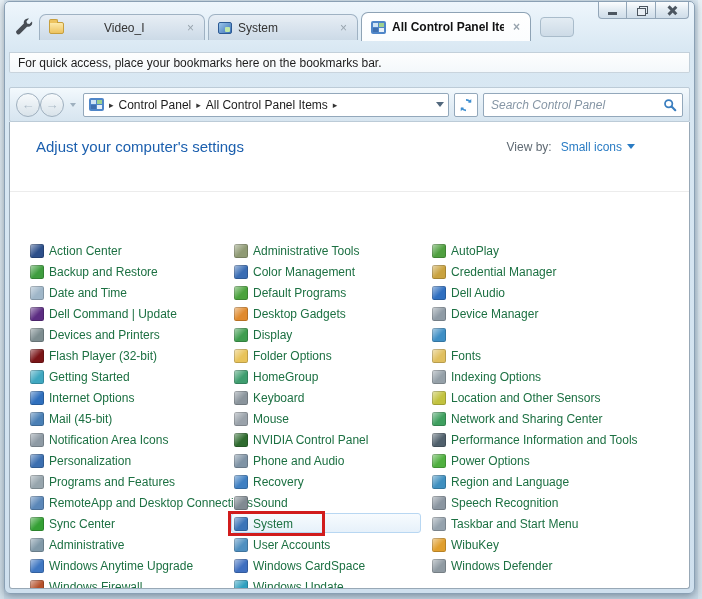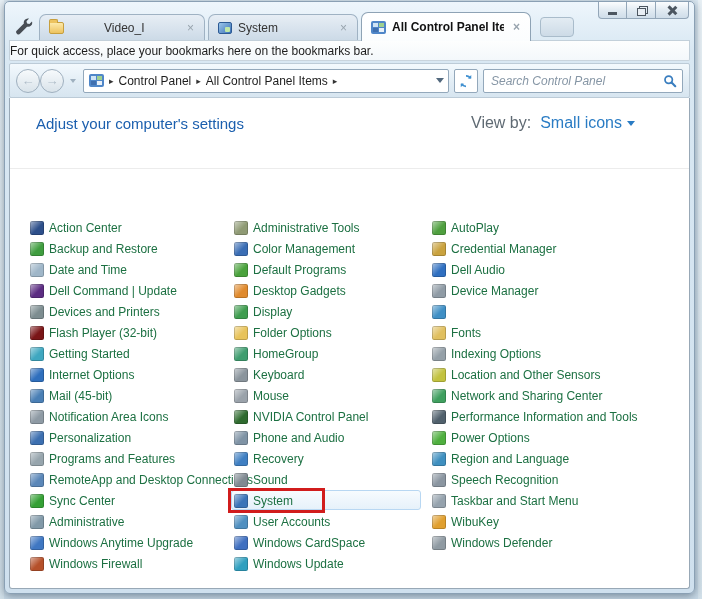--- a/index.html
+++ b/index.html
@@ -62,23 +62,23 @@
   .ico-folder { width:15px; height:12px; position:relative; flex:none;
     background:linear-gradient(180deg,#fde9a9,#edc35f); border:1px solid #c79f3e; border-radius:1px 2px 2px 2px; }
   .ico-folder::before{ content:""; position:absolute; left:-1px; top:-4px; width:7px; height:3px;
     background:#edc35f; border:1px solid #c79f3e; border-bottom:none; border-radius:2px 2px 0 0; }
   .ico-syspage { width:14px; height:12px; flex:none; background:linear-gradient(135deg,#9cc7ec,#3a71b5);
     border:1px solid #2c5a94; border-radius:2px; position:relative; }
   .ico-syspage::after{ content:""; position:absolute; right:1px; bottom:1px; width:5px; height:5px; background:#bfe8a8; border-radius:1px; }
   .ico-cpl { width:15px; height:13px; flex:none; }
   
   .bookmarksbar {
-    height:21px; margin:0 4px; background:linear-gradient(180deg,#fdfefe,#f4f8fb);
+    height:21px; margin:12px 4px; background:linear-gradient(180deg,#fdfefe,#f4f8fb);
     border:1px solid #c3d0da; border-bottom:1px solid #c9d4dd; border-radius:0 0 2px 2px;
-    display:flex; align-items:center; padding-left:0; font-size:12px; color:#1d1d1d;
+    display:flex; align-items:center; padding-left:8px; font-size:12px; color:#1d1d1d;
   }
   
   .toolbar {
     height:35px; margin:2px 4px 0 4px;
     background:linear-gradient(180deg,#f3f9fd,#e2edf5 55%,#d7e5f0);
     border:1px solid #bccbd7; border-radius:2px;
     display:flex; align-items:center; padding:0 6px; gap:5px;
   }
   .nav-circle {
     width:24px; height:24px; border-radius:50%; border:1px solid #9fb0bf;
@@ -110,21 +110,21 @@
   }
   .search-field input::placeholder { color:#8696a5; font-style:italic; }
   
   .content {
     flex:1; margin:0 4px 4px 4px; background:#fff; border:1px solid #98a8b6; border-top:none;
     border-radius:0 0 3px 3px; overflow:hidden; display:flex; flex-direction:column;gap:24px;
   }
   .header-row { display:flex; align-items:center; justify-content:space-between;
     padding:16px 54px 12px 26px; }
   .page-title { font-size:15px; color:#1b5fae; }
-  .viewby { display:flex; align-items:flex-end; gap:9px; font-size:16px; }
+  .viewby { display:flex; align-items:flex-end; gap:9px; font-size:12px; }
   .viewby-label { color:#5f6a73; }
   .viewby-value { color:#2a7cc4; display:flex; align-items:center; gap:5px; cursor:default; }
   .viewby-caret { width:0; height:0; border-left:4px solid transparent; border-right:4px solid transparent;
     border-top:5px solid #2a7cc4; }
   .divider { border-top:1px solid #ececec; }
   .grid { display:flex; padding:24px 0 0 20px; }
   .col { display:flex; flex-direction:column; }
   .c0 { width:204px; } .c1 { width:198px; } .c2 { flex:1; }
   .cell { height:21px; display:flex; align-items:center; gap:5px; position:relative; cursor:default; }
   .fi { width:14px; height:14px; border-radius:2px; flex:none; position:relative; z-index:1;

